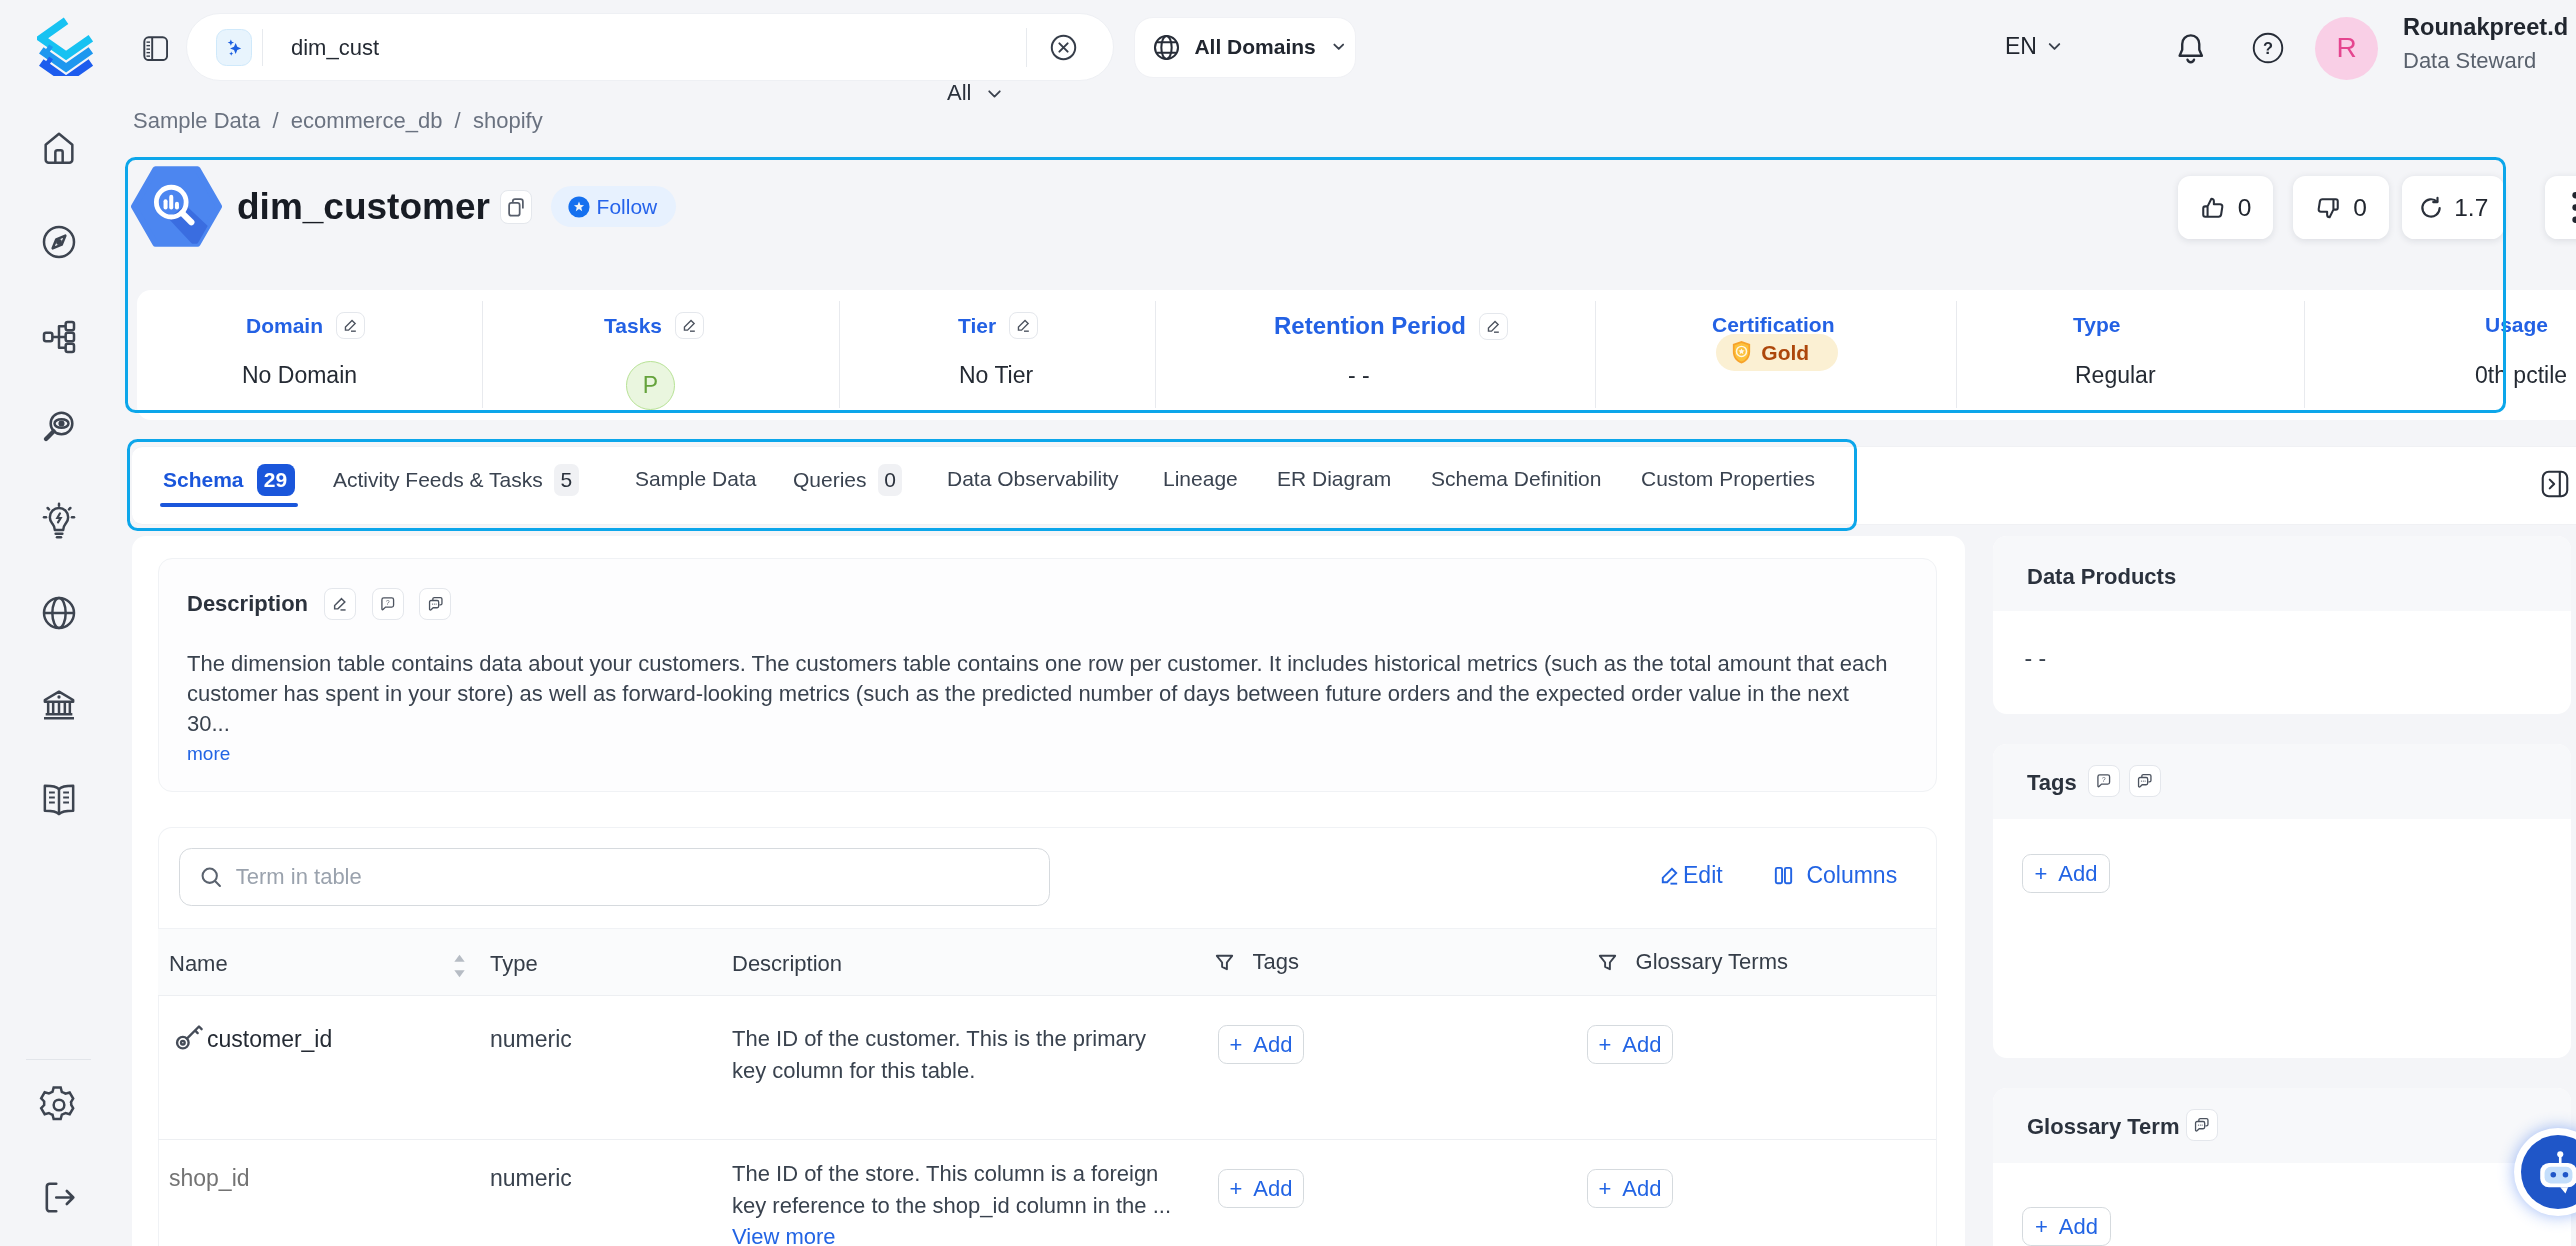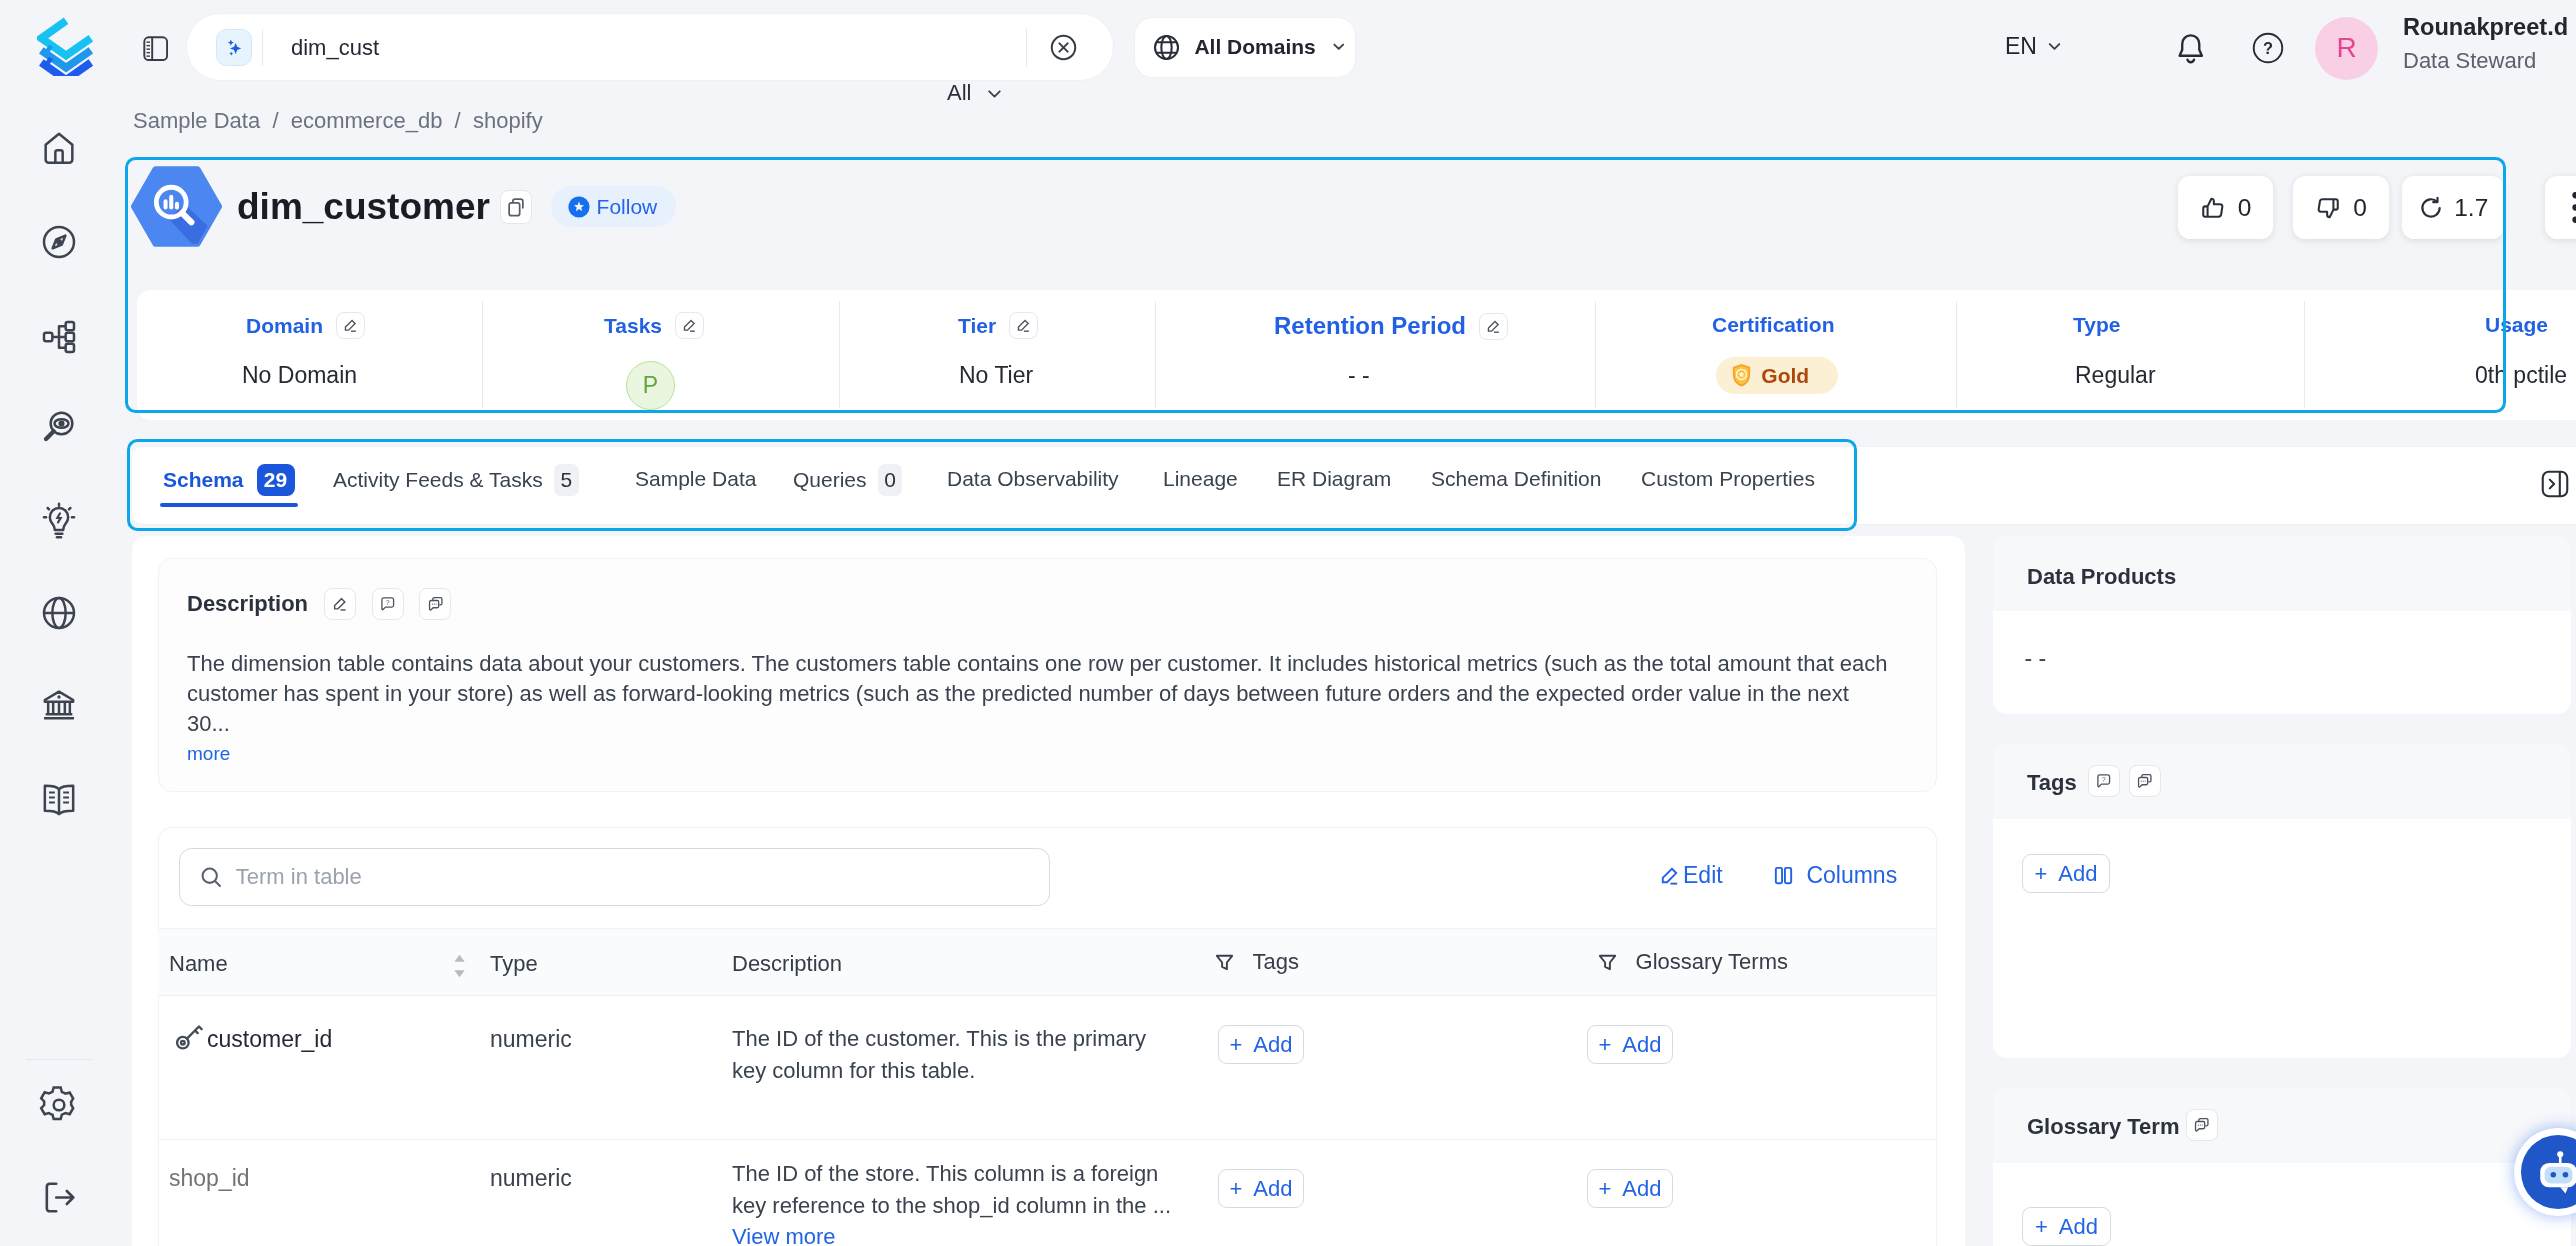--- a/index.html
+++ b/index.html
@@ -288,21 +288,21 @@
   <span class="iconbtn" style="position:relative; width:29px; height:27px;">
       <svg width="16.6" height="16.6" viewBox="0 0 24 24" fill="none" stroke="#4c535f" stroke-width="2">
         <path d="M14.5 5 L19 9.5 L9.5 19 H5 V14.5 Z"></path>
         <path d="M13 20.5 H20"></path>
       </svg>
     </span>
 </div>
 <div class="abs" style="left:1348px; top:362px; font-size:23px; color:#242a33; z-index:2;">- -</div>
 
 <div class="abs" style="left:1712px; top:313px; font-size:21px; font-weight:bold; color:#2361e4; z-index:2;">Certification</div>
-<div class="abs flex" style="left:1716px; top:357px; width:122px; height:37px; background:#fbf0d3; border-radius:18.4px; padding-left:15.8px; gap:10.5px; z-index:2;">
+<div class="abs flex" style="left:1716px; top:334px; width:122px; height:37px; background:#fbf0d3; border-radius:18.4px; padding-left:15.8px; gap:10.5px; z-index:2;">
   <svg width="19" height="24.5" viewBox="0 0 22 28">
       <path d="M11 1 L21 4.5 V13 C21 20 17 25 11 27 C5 25 1 20 1 13 V4.5 Z" fill="#f7a32b"></path>
       <path d="M11 3.2 L19 6 V13 C19 18.8 15.7 23 11 24.8 C6.3 23 3 18.8 3 13 V6 Z" fill="#fcc23c"></path>
       <circle cx="11" cy="13" r="5.8" fill="none" stroke="#fff7e6" stroke-width="1.7"></circle>
       <path d="M11 9.6 L12.1 11.8 L14.5 12.1 L12.7 13.8 L13.2 16.2 L11 15 L8.8 16.2 L9.3 13.8 L7.5 12.1 L9.9 11.8 Z" fill="#fff7e6"></path>
     </svg>
   <span style="font-size:21px; color:#ad470b; font-weight:bold;">Gold</span>
 </div>
 
 <div class="abs" style="left:2073px; top:313px; font-size:21px; font-weight:bold; color:#2361e4; z-index:2;">Type</div>

